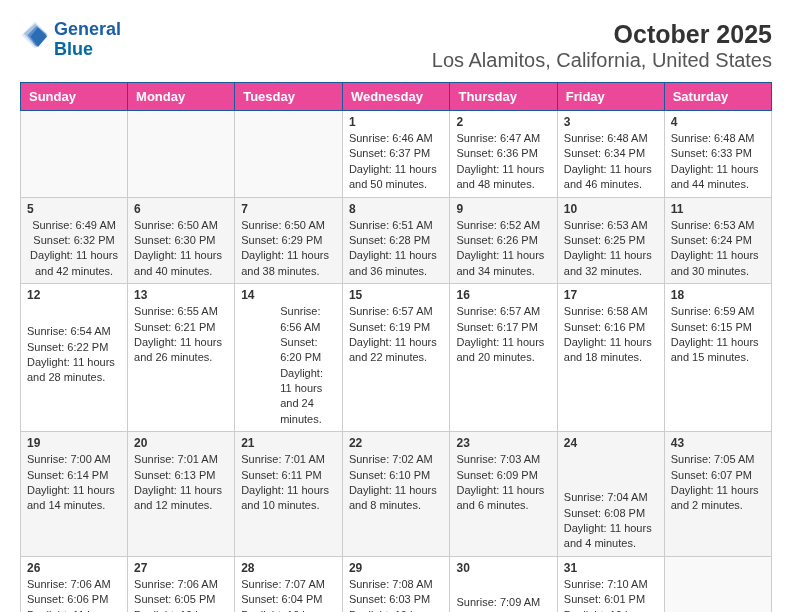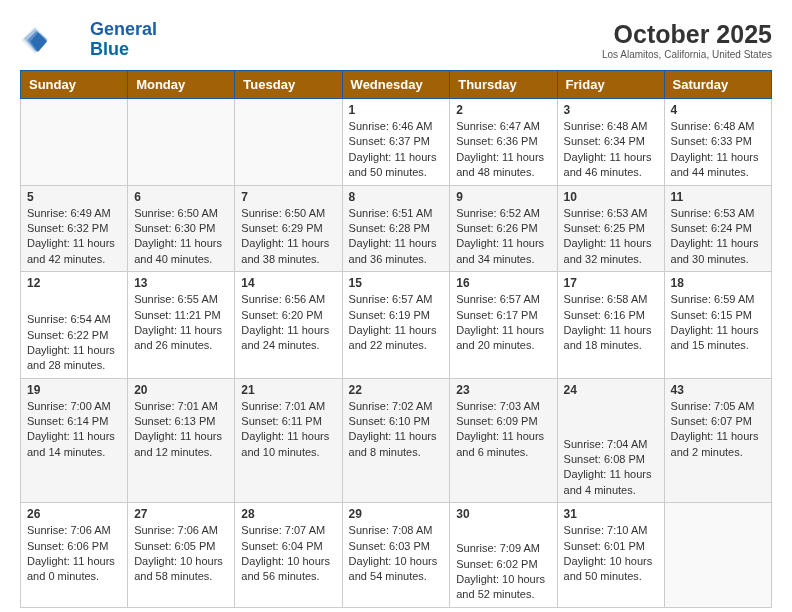--- a/index.html
+++ b/index.html
@@ -11,22 +11,21 @@
       padding: 20px;
     }
     .header {
       display: flex;
       justify-content: space-between;
       align-items: flex-start;
       margin-bottom: 10px;
     }
     .logo {
       display: flex;
-      align-items: center;
-      gap: 36px;
+      align-items: flex-start;
     }
     .logo-text {
       font-size: 18px;
       font-weight: bold;
       color: #333;
       line-height: 1.1;
     }
     .logo-text span {
       color: #1a5fa8;
     }
@@ -37,30 +36,30 @@
     }
     .title-block {
       text-align: right;
     }
     .month-title {
       font-size: 25px;
       font-weight: bold;
       color: #333;
     }
     .location {
-      font-size: 10px;
+      font-size: 20px;
       color: #555;
     }
     .calendar {
       width: 100%;
       border-collapse: collapse;
       border: 1px solid #ccc;
     }
     .calendar th {
-      background-color: #a16207;
+      background-color: #ec4899;
       color: #fff;
       text-align: left;
       padding: 6px 8px;
       font-size: 13px;
       border: 1px solid #1a5a9a;
     }
     .calendar td {
       vertical-align: top;
       border: 1px solid #ccc;
       padding: 4px 6px;
@@ -155,21 +154,21 @@
           <span class="day-num">4</span>
           <div class="day-info" style="white-space: pre-line;">Sunrise: 6:48 AM
 Sunset: 6:33 PM
 Daylight: 11 hours
 and 44 minutes.</div>
         </td>
       </tr>
       <tr>
         <td>
           <span class="day-num">5</span>
-          <div class="day-info" style="white-space: pre-line;">Sunrise: 6:49 AM
+          <div class="day-info" style="white-space: pre-line; text-align: center;">Sunrise: 6:49 AM
 Sunset: 6:32 PM
 Daylight: 11 hours
 and 42 minutes.</div>
         </td>
         <td>
           <span class="day-num">6</span>
           <div class="day-info" style="white-space: pre-line;">Sunrise: 6:50 AM
 Sunset: 6:30 PM
 Daylight: 11 hours
 and 40 minutes.</div>
@@ -214,27 +213,27 @@
         <td>
           <span class="day-num">12</span>
           <div class="day-info" style="white-space: pre-line; margin-top: 22px;">Sunrise: 6:54 AM
 Sunset: 6:22 PM
 Daylight: 11 hours
 and 28 minutes.</div>
         </td>
         <td>
           <span class="day-num">13</span>
           <div class="day-info" style="white-space: pre-line;">Sunrise: 6:55 AM
-Sunset: 11:21 PM
+Sunset: 6:21 PM
 Daylight: 11 hours
 and 26 minutes.</div>
         </td>
         <td>
           <span class="day-num">14</span>
-          <div class="day-info" style="white-space: pre-line;">Sunrise: 6:56 AM
+          <div class="day-info" style="white-space: pre-line; margin-left: 39px;">Sunrise: 6:56 AM
 Sunset: 6:20 PM
 Daylight: 11 hours
 and 24 minutes.</div>
         </td>
         <td>
           <span class="day-num">15</span>
           <div class="day-info" style="white-space: pre-line;">Sunrise: 6:57 AM
 Sunset: 6:19 PM
 Daylight: 11 hours
 and 22 minutes.</div>

